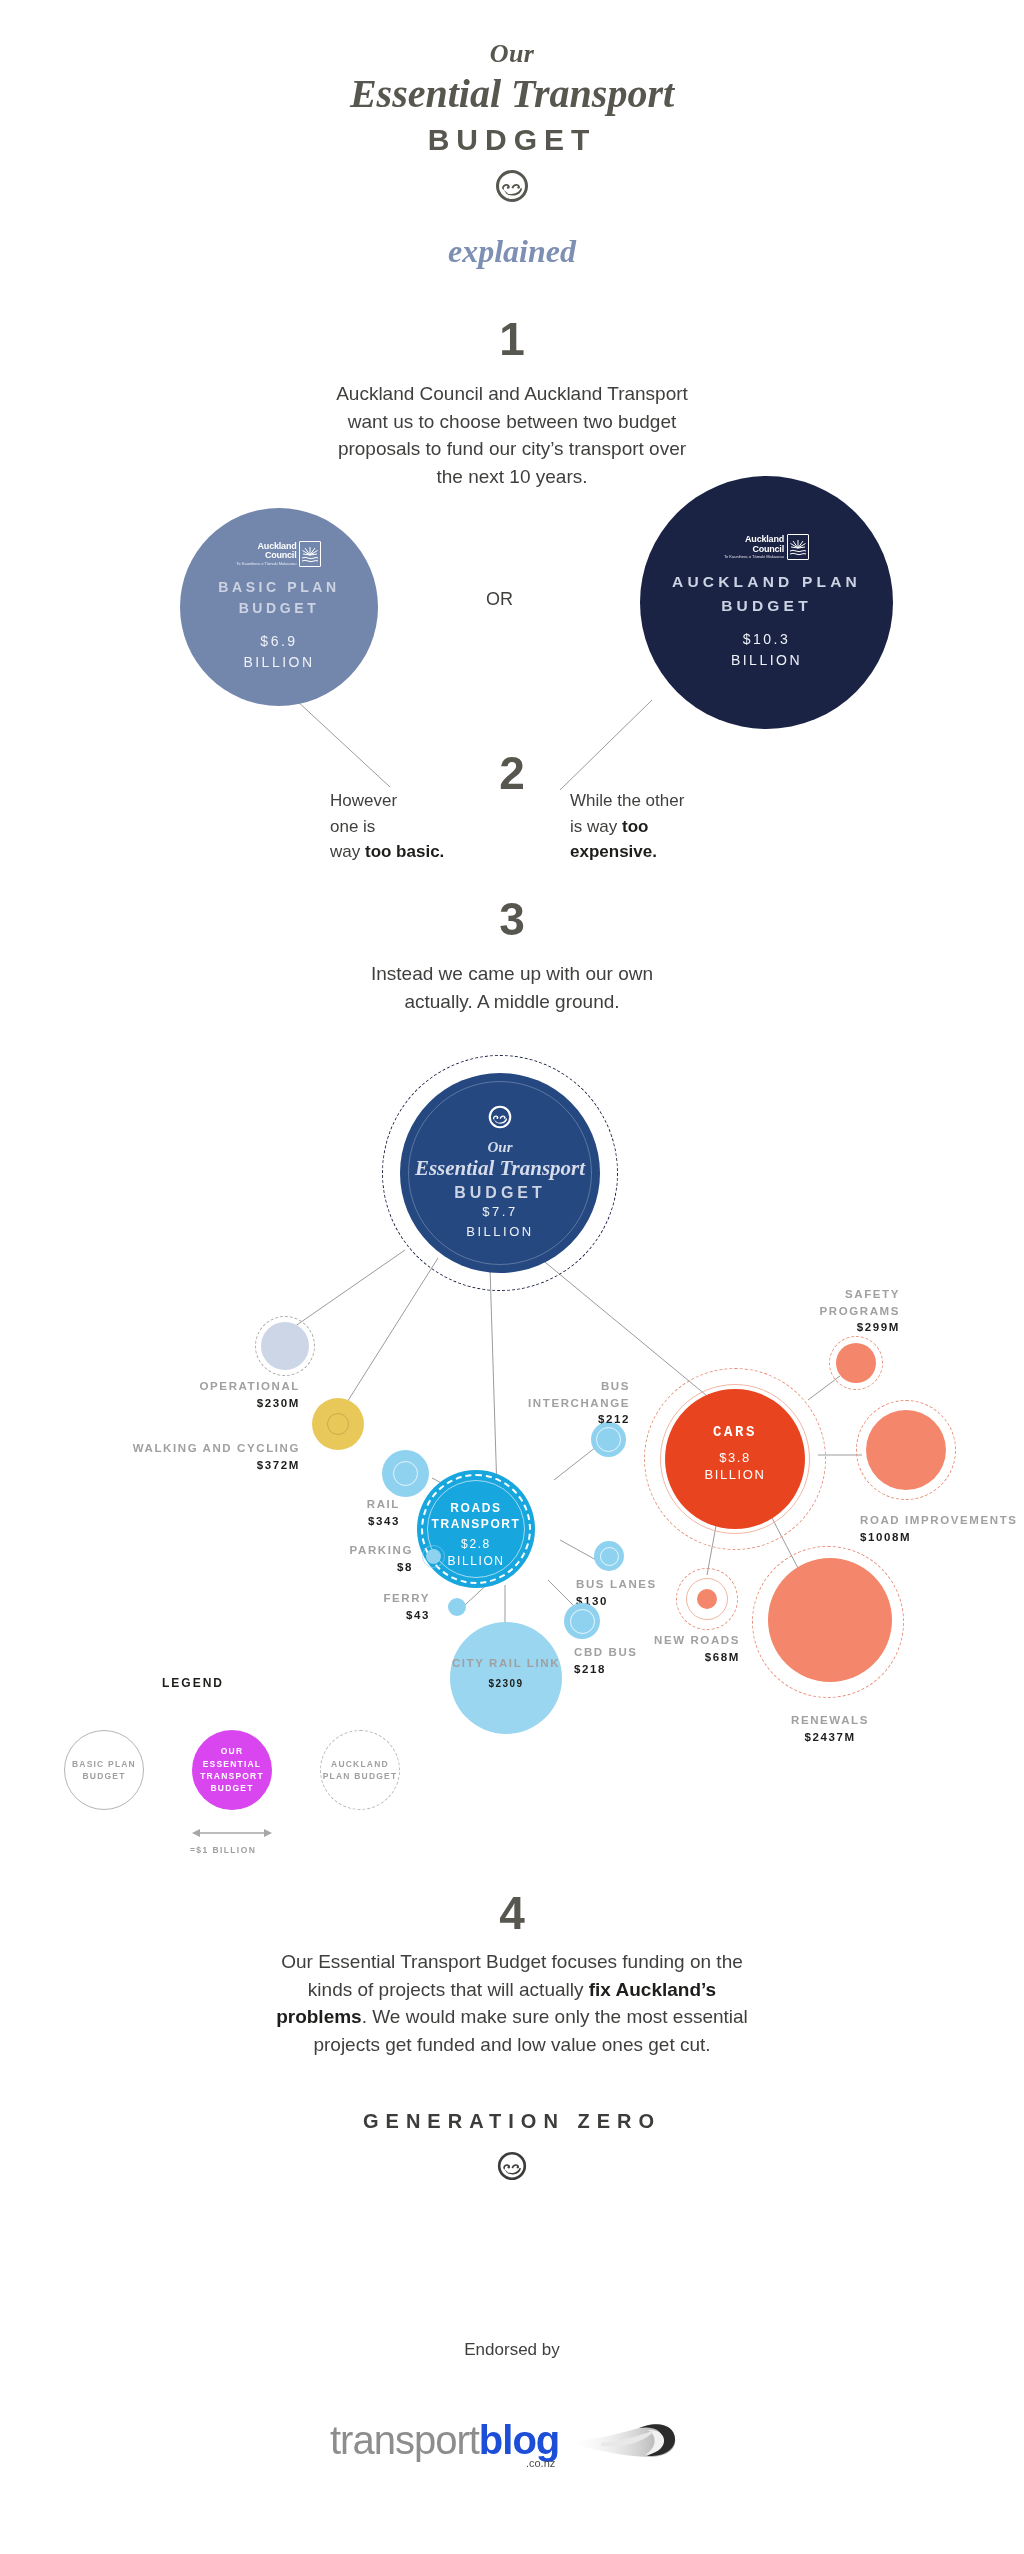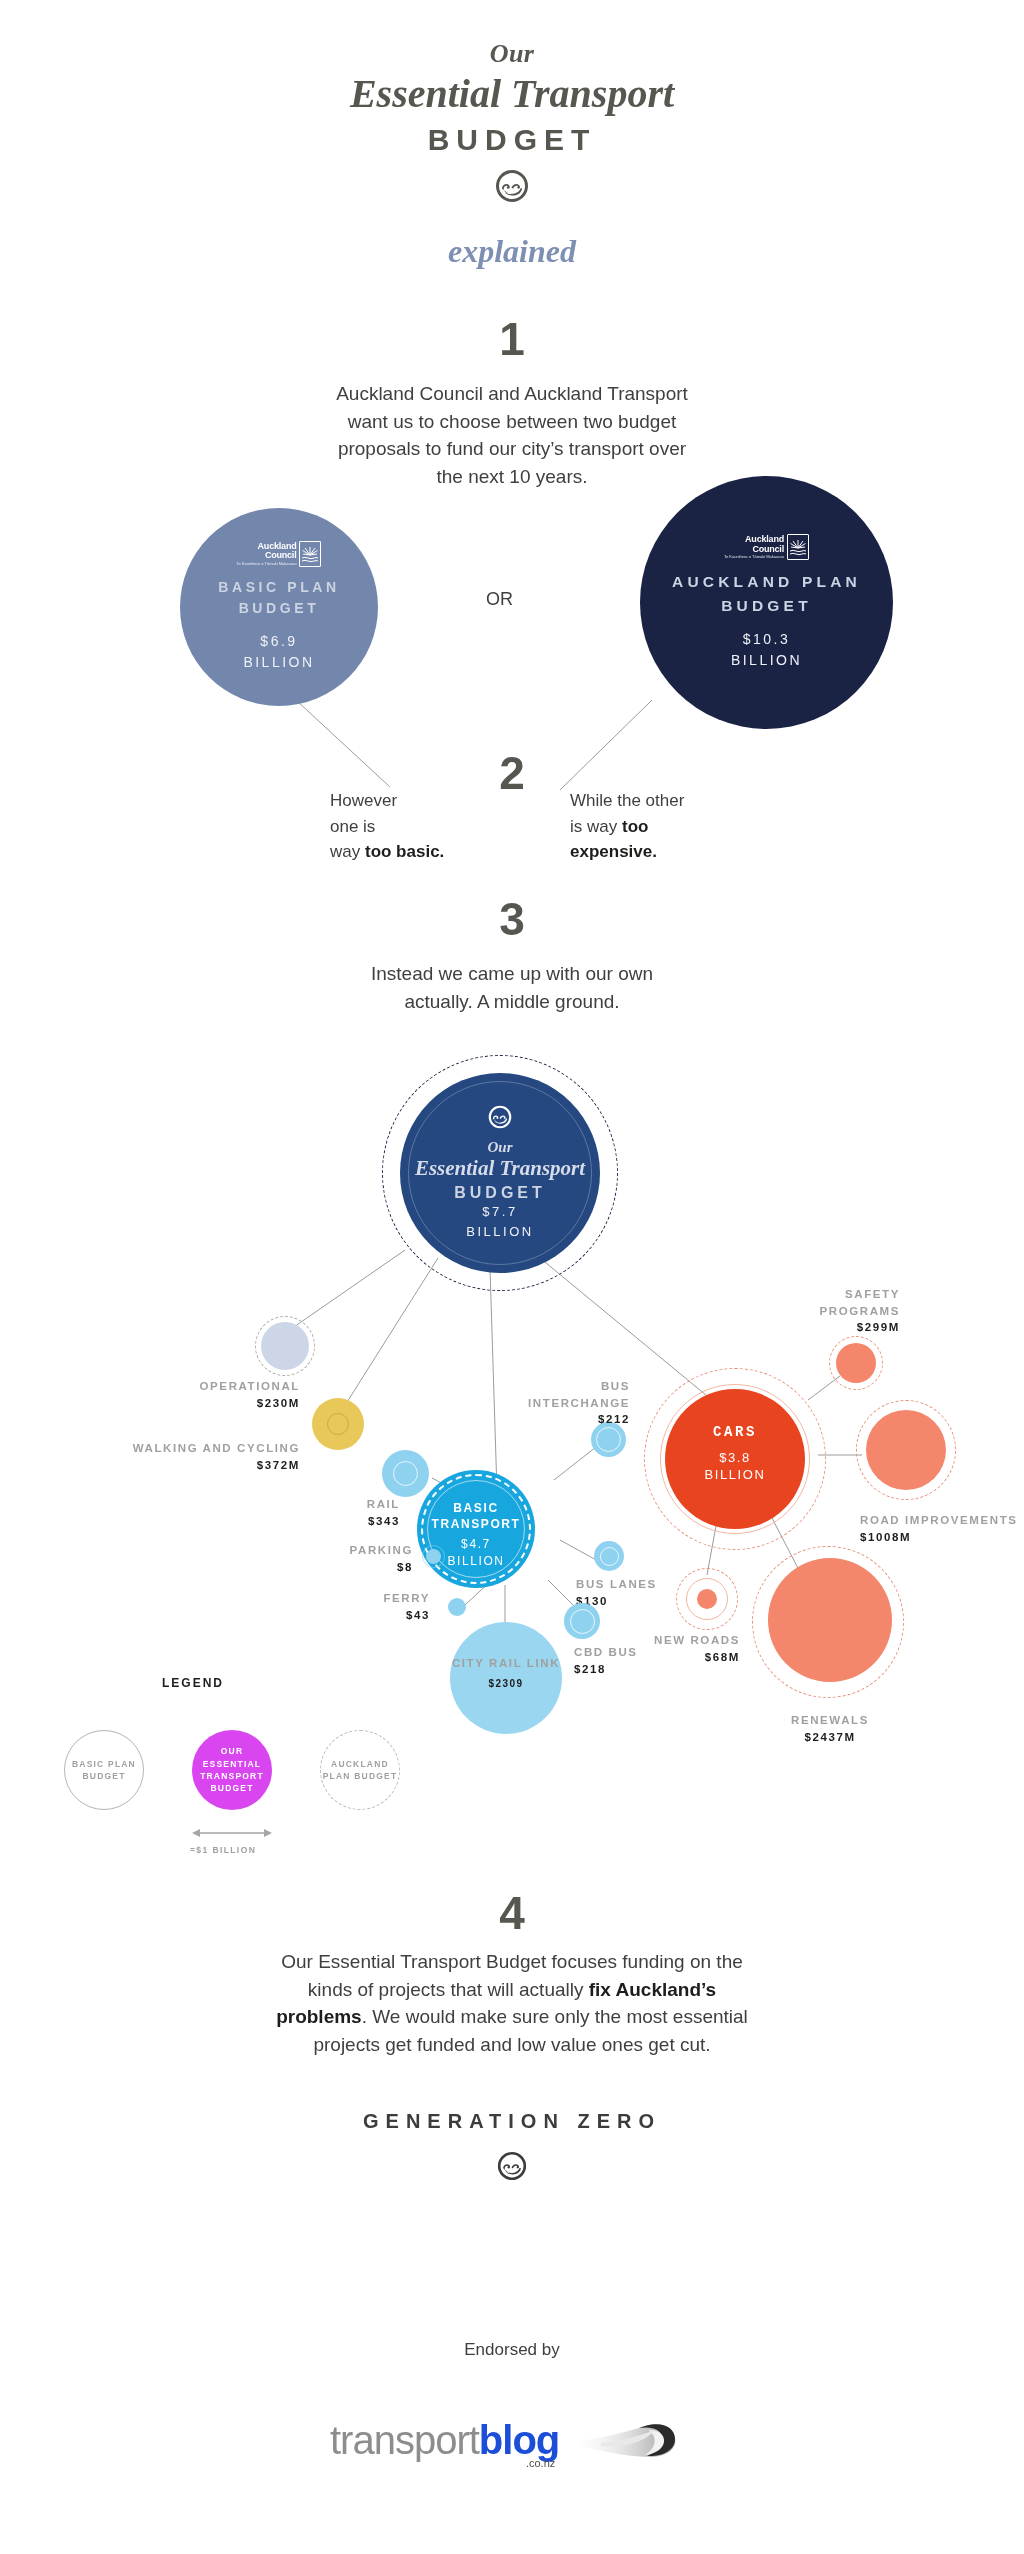--- a/index.html
+++ b/index.html
@@ -234,22 +234,22 @@
   <div class="ring-thin" style="left:327px;top:1413px;width:22px;height:22px;border:1px solid rgba(120,105,40,.3);"></div>
   <div class="lbl r" style="left:80px;top:1440px;width:220px;">
     <span>WALKING AND CYCLING</span>
     <span class="val" style="text-align:right;">$372M</span>
   </div>
 
   <div class="bub" style="left:417px;top:1470px;width:118px;height:118px;background:#17a6dd;"></div>
   <div class="ring-dash" style="left:421px;top:1474px;width:110px;height:110px;border:2.5px dashed #ffffff;"></div>
   <div class="ring-thin" style="left:427px;top:1480px;width:98px;height:98px;border:1px solid rgba(255,255,255,.6);"></div>
   <div class="bub-txt" style="left:417px;top:1500px;width:118px;">
-    <div class="bt-name" style="font-size:12px;letter-spacing:1.6px;">BASIC TRANSPORT</div>
-    <div class="bt-amt" style="font-size:12px;margin-top:4px;">$4.7</div>
+    <div class="bt-name" style="font-size:12px;letter-spacing:1.6px;">ROADS TRANSPORT</div>
+    <div class="bt-amt" style="font-size:12px;margin-top:4px;">$2.8</div>
     <div class="bt-amt" style="font-size:12px;">BILLION</div>
   </div>
 
   <div class="bub" style="left:591px;top:1422px;width:35px;height:35px;background:#8ed2ef;"></div>
   <div class="ring-thin" style="left:596px;top:1427px;width:25px;height:25px;border:1px solid rgba(255,255,255,.75);"></div>
   <div class="lbl r" style="left:500px;top:1378px;width:130px;">
     <span>BUS INTERCHANGE</span>
     <span class="val">$212</span>
   </div>
 

